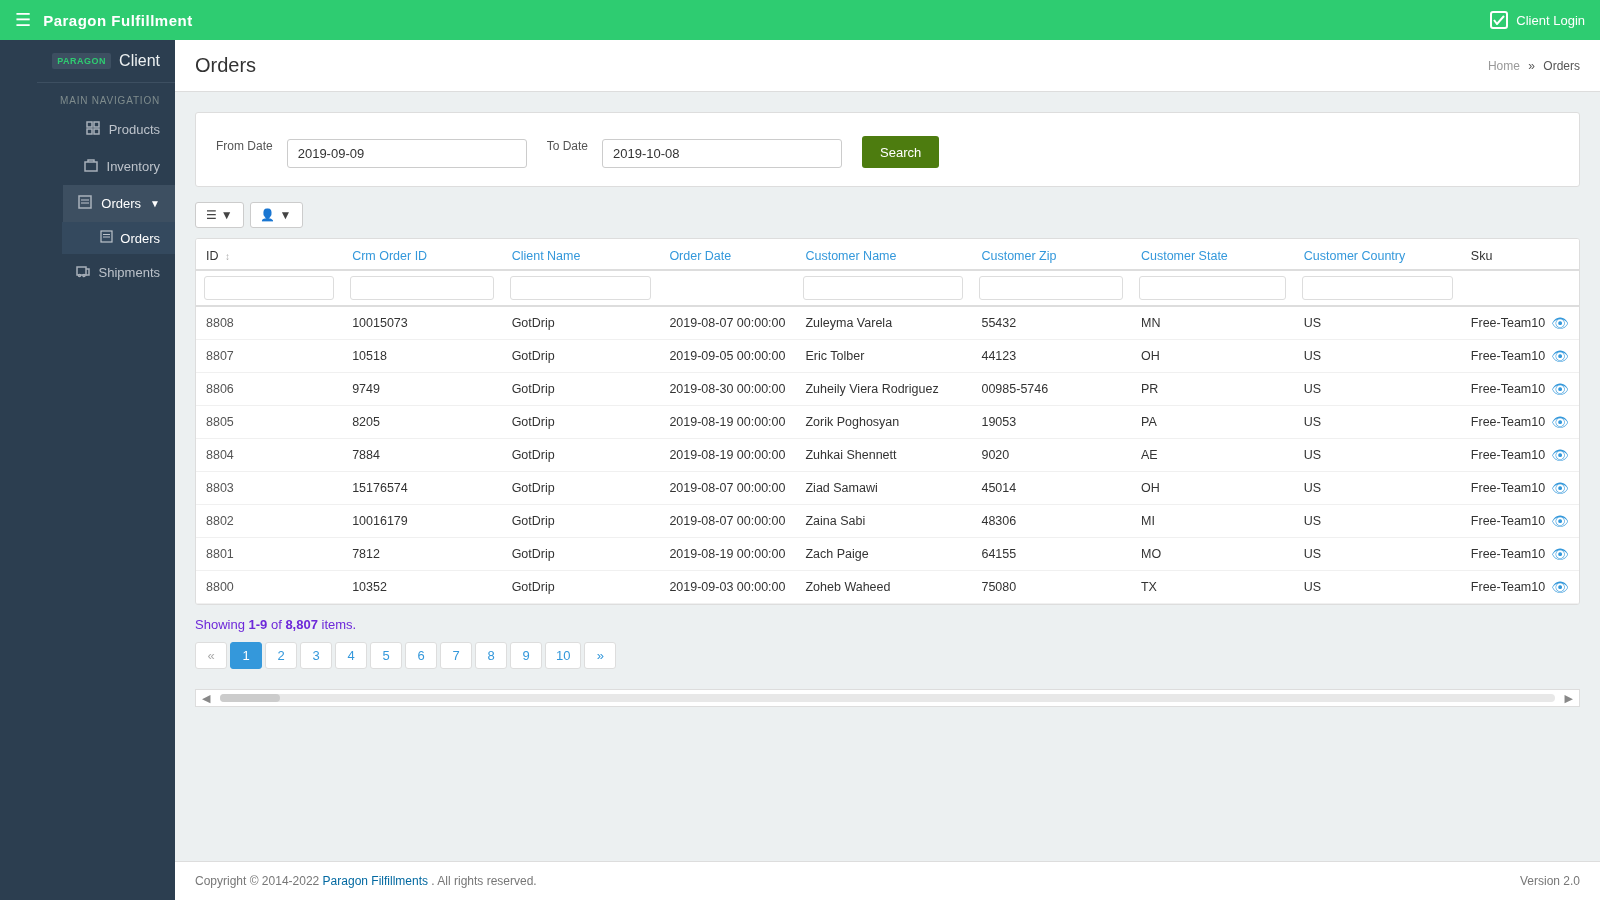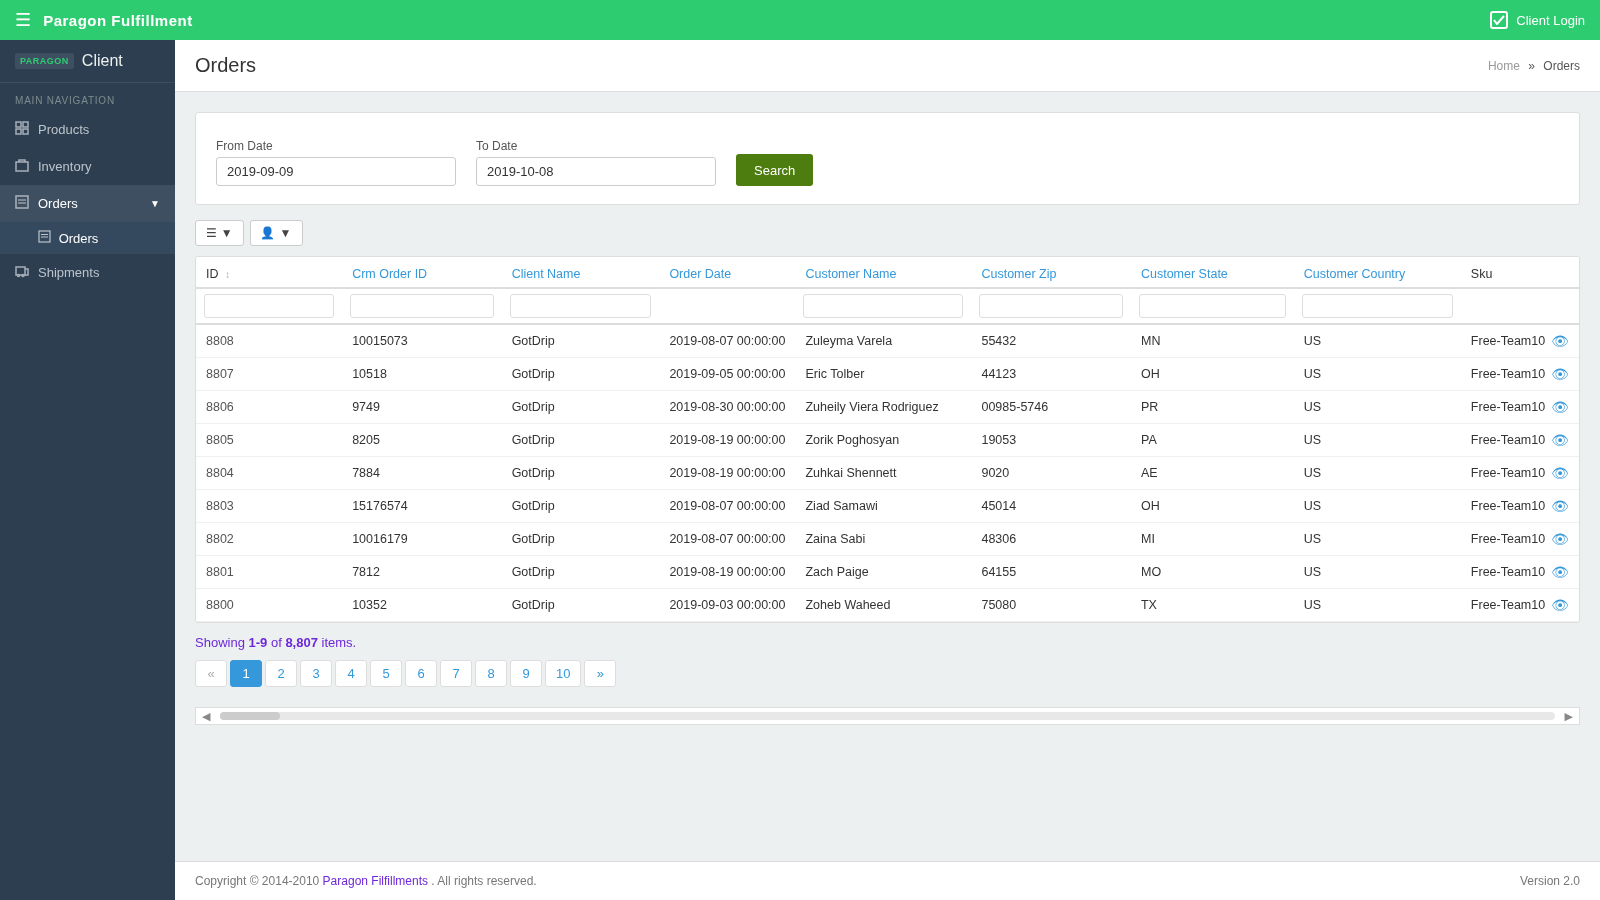--- a/index.html
+++ b/index.html
@@ -24,20 +24,21 @@
     .app-body { display: flex; flex: 1; overflow: hidden; }
 
     
     .sidebar {
       width: 175px;
       background: #2c3e50;
       color: #bdc3cb;
       flex-shrink: 0;
       display: flex;
       flex-direction: column;
+      align-items: flex-end;
     }
     .sidebar-brand {
       padding: 12px 15px;
       display: flex;
       align-items: center;
       gap: 8px;
       border-bottom: 1px solid #3d4f61;
     }
     .sidebar-brand-logo {
       background: #3d4f61;
@@ -105,21 +106,21 @@
 
     
     .filter-card {
       background: white;
       border: 1px solid #ddd;
       border-radius: 3px;
       padding: 18px 20px;
       margin-bottom: 15px;
     }
     .filter-row { display: flex; align-items: flex-end; gap: 20px; flex-wrap: wrap; }
-    .filter-group { display: flex; flex-direction: column; gap: 4px; margin-top: 8px; }
+    .filter-group { display: flex; flex-direction: row; gap: 14px; margin-top: 8px; }
     .filter-label { font-size: 12px; color: #555; font-weight: 500; }
     .filter-input {
       border: 1px solid #ccc;
       border-radius: 3px;
       padding: 6px 10px;
       font-size: 13px;
       width: 240px;
       outline: none;
       color: #333;
     }
@@ -215,21 +216,21 @@
     .footer {
       background: white;
       border-top: 1px solid #ddd;
       padding: 12px 20px;
       font-size: 12px;
       color: #777;
       display: flex;
       justify-content: space-between;
       flex-shrink: 0;
     }
-    .footer a { color: #6d28d9; text-decoration: none; }
+    .footer a { color: #0369a1; text-decoration: none; }
   </style>
 </head>
 <body>
 
 <div class="top-nav">
   <div style="display:flex;align-items:center;gap:12px;">
     <span class="hamburger-icon">☰</span>
     <span class="top-nav-brand">Paragon Fulfillment</span>
   </div>
   <div class="top-nav-right">
@@ -508,20 +509,20 @@
         <div class="scroll-track">
           <div class="scroll-thumb"></div>
         </div>
         <span class="scroll-arrow">▶</span>
       </div>
 
     </div>
 
     <div class="footer">
       <div>
-        <span>Copyright © 2014-2010</span>
+        <span>Copyright © 2014-2022</span>
         <a href="#">Paragon Filfillments</a>
         <span>. All rights reserved.</span>
       </div>
       <div>Version 2.0</div>
     </div>
   </div>
 </div>
 
 </body></html>

